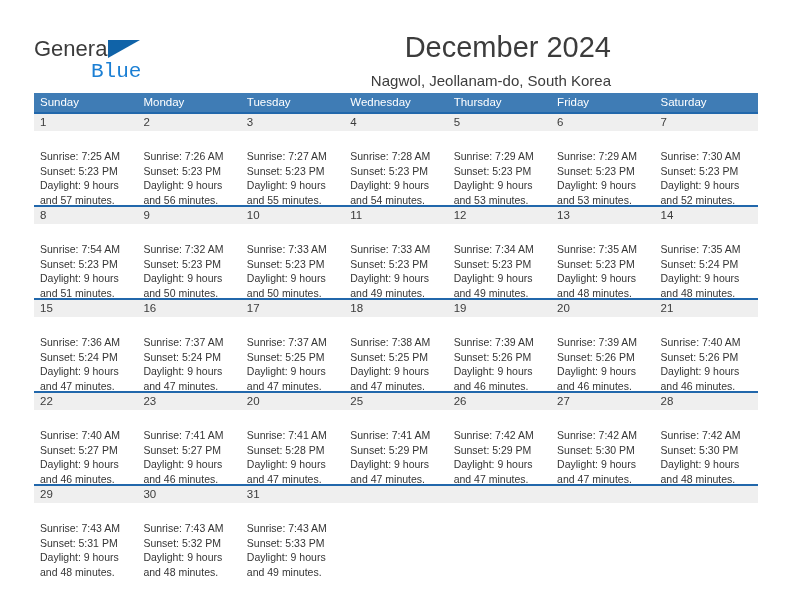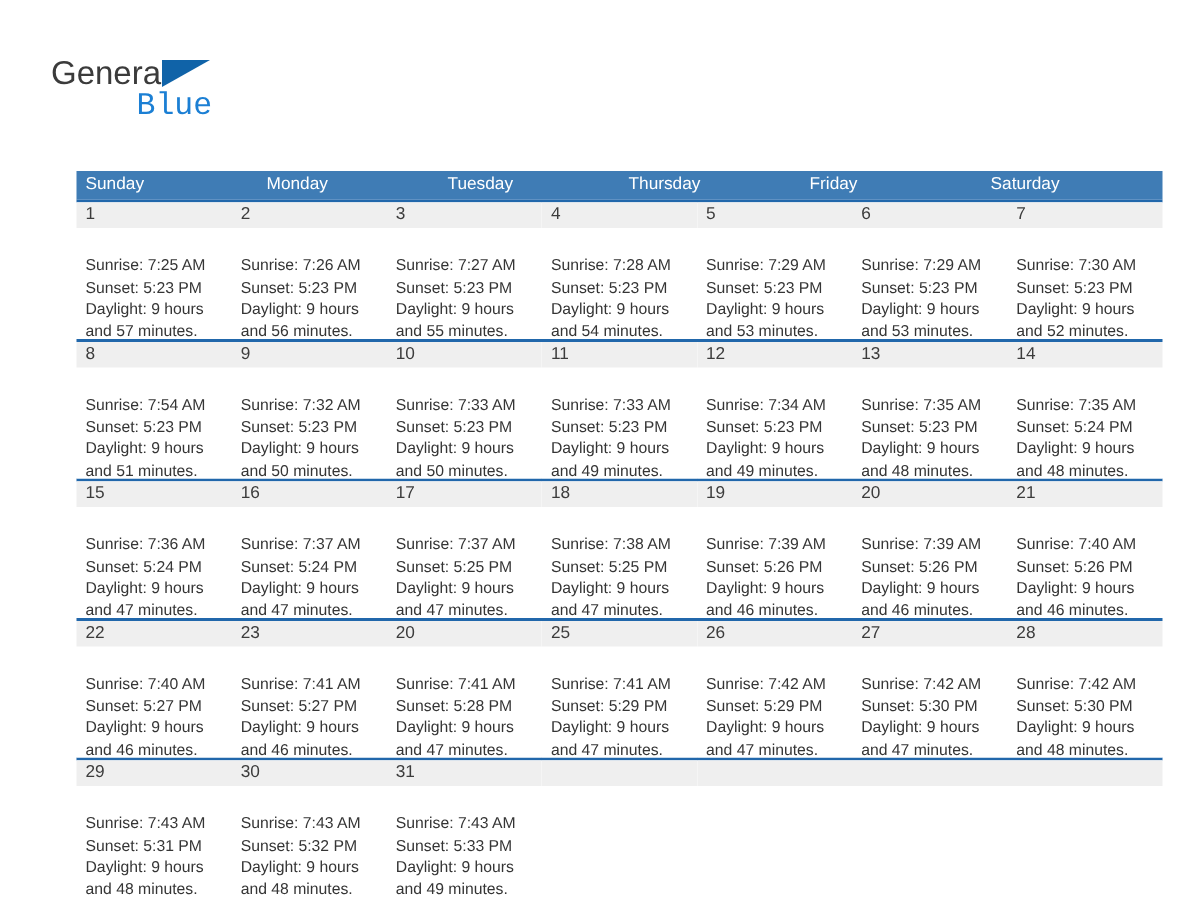--- a/index.html
+++ b/index.html
@@ -86,23 +86,22 @@
     font-size: 15px;
     color: #3c3c3c;
     line-height: 18px;
     white-space: nowrap;
   }
 
   
   .calendar {
     position: absolute;
     left: 34px;
-    top: 114px;
+    top: 93px;
     width: 724px;
-    margin-left: 17px;
   }
   .dow-row {
     display: flex;
     width: 100%;
     background: #3f7cb5;
     height: 19px;
   }
   .dow {
     flex: 1 1 0;
     color: #ffffff;
@@ -157,28 +156,33 @@
   <div class="header">
 
     <div class="logo">
       <div class="logo-row1">
         <span class="logo-general">General</span>
         <span class="logo-triangle"></span>
       </div>
       <span class="logo-blue">Blue</span>
     </div>
 
+    <div class="title-block">
+      <div class="cal-title">December 2024</div>
+      <div class="cal-subtitle">Nagwol, Jeollanam-do, South Korea</div>
+    </div>
 
   </div>
 
   <div class="calendar">
     <div class="dow-row" id="dow-row">
         <div class="dow">Sunday</div>
         <div class="dow">Monday</div>
         <div class="dow">Tuesday</div>
+        <div class="dow">Wednesday</div>
         <div class="dow">Thursday</div>
         <div class="dow">Friday</div>
         <div class="dow">Saturday</div>
       </div>
     <div id="weeks-container">
         <div class="week">
           <div class="daycell">
             <div class="daynum-band">
               <span class="daynum">1</span>
             </div>

